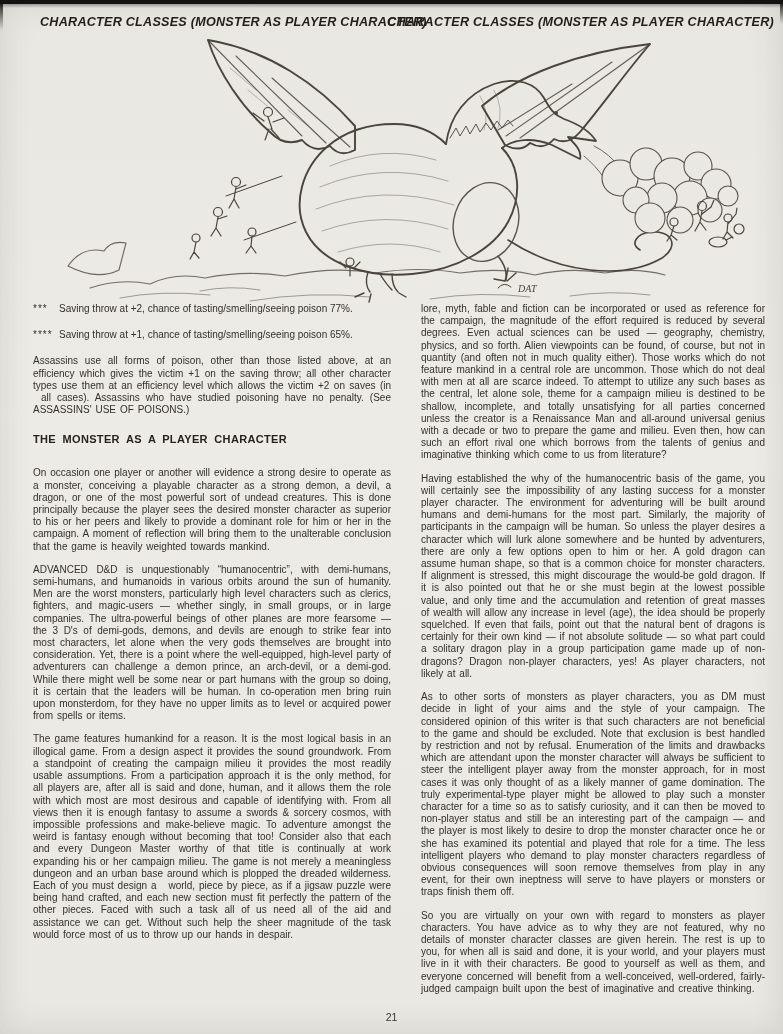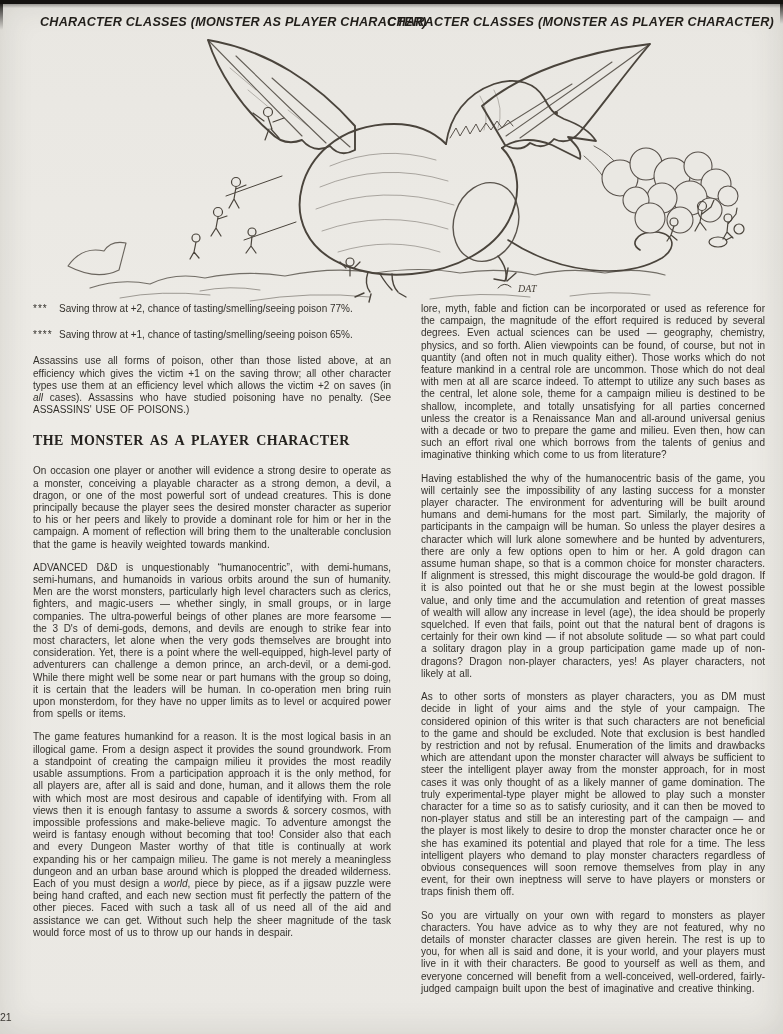--- a/index.html
+++ b/index.html
@@ -32,30 +32,30 @@
   .art svg{width:100%;height:100%;}
 
   .col{position:absolute;top:303px;}
   .col-left{left:33px;width:358px;}
   .col-right{left:421px;width:344px;}
   .col p{margin:0 0 11px;text-align:justify;font-size:10px;line-height:12.2px;word-spacing:1.1px;}
   .footnote{display:flex;margin:0 0 14px;font-size:10px;line-height:12.2px;white-space:nowrap;}
   .fn-marker{width:26px;flex:none;letter-spacing:1px;}
   .fn-text{flex:1;}
   .section-heading{
-    margin:9px 0 16px;font-size:14px;font-weight:700;
-    letter-spacing:.35px;word-spacing:3px;color:#26231f;font-family:Liberation Serif, serif;
+    margin:9px 0 22px;font-size:11px;font-weight:700;
+    letter-spacing:.35px;word-spacing:3px;color:#26231f;
   }
   .para-assassins{margin-top:5px !important;margin-bottom:17px !important;}
   .b{font-weight:400;}
-  .i{font-style:italic;}
+  .i{margin-left:8px;}
 
   .page-number{
     position:absolute;top:1011px;left:0;right:0;
-    font-size:10.5px;color:#3a3732;
+    text-align:center;font-size:10.5px;color:#3a3732;
   }
 </style>
 </head>
 <body>
 
 <div class="page">
   <div class="edge-top"></div>
   <div class="edge-top-fade"></div>
   <div class="edge-left"></div>
   <div class="edge-right"></div>

